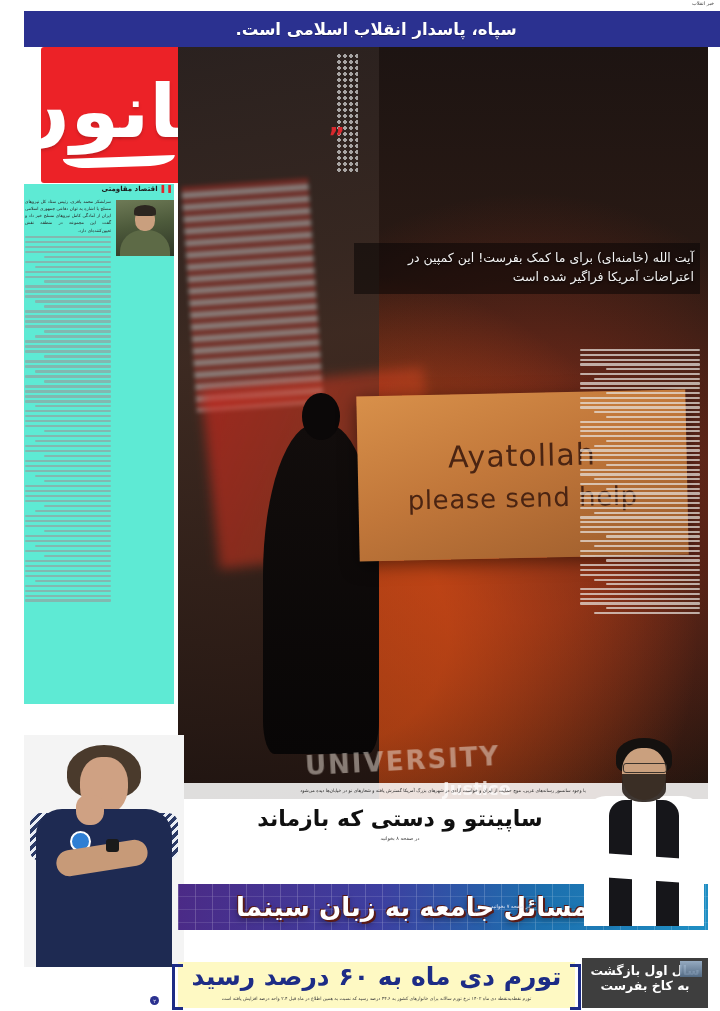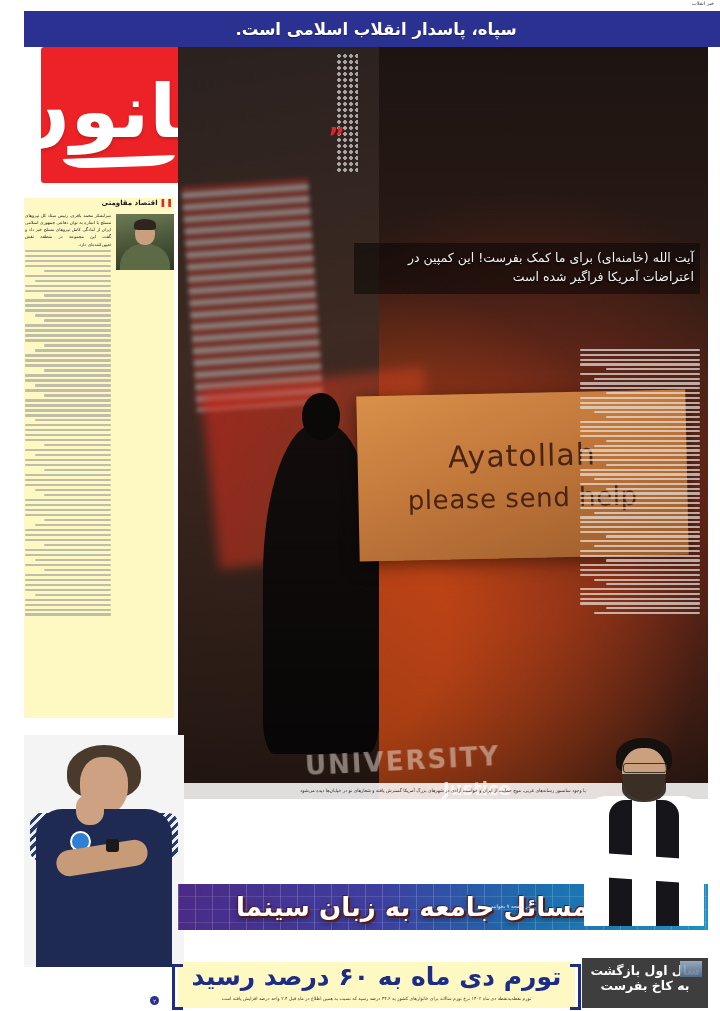--- a/index.html
+++ b/index.html
@@ -51,22 +51,22 @@
     font-family:"DejaVu Sans","Liberation Sans",sans-serif;
   }
   .masthead .logo-swash{
     position:absolute;bottom:16px;right:18px;width:112px;height:10px;
     background:#fff;border-radius:0 0 40px 40px / 0 0 16px 16px;
     transform:rotate(-2deg);
   }
 
   
   .editorial{
-    position:absolute;top:198px;right:546px;width:150px;height:520px;
-    background:#fef9c3;
+    position:absolute;top:184px;right:546px;width:150px;height:520px;
+    background:#5eead4;
   }
   .ed-title{
     font-size:7px;font-weight:bold;color:#1a1a1a;text-align:right;
     padding:0 1px 3px 0;border-bottom:0;line-height:1.25;
     letter-spacing:.1px;
   }
   .ed-title .redmark{color:#e0252a;font-size:8px;margin-left:2px;}
   .ed-photo{
     width:58px;height:56px;float:right;margin:3px 0 3px 4px;
     background:linear-gradient(170deg,#6e7a56 0%,#4d5a3b 45%,#2f3626 100%);
@@ -582,20 +582,24 @@
     <span class="face"></span>
     <span class="sleeve-l"></span>
     <span class="sleeve-r"></span>
     <span class="shirt"></span>
     <span class="badge"></span>
     <span class="arm"></span>
     <span class="watch"></span>
     <span class="hand"></span>
   </div>
 
+  <div class="sapinto-block">
+    <div class="sapinto-title">ساپینتو و دستی که بازماند</div>
+    <div class="sapinto-note">در صفحه ۸ بخوانید</div>
+  </div>
 
   <div class="cinema-banner">
     <span class="circuit"></span>
     <div class="title">بیان مسائل جامعه به زبان سینما</div>
   </div>
   <div class="cinema-note">در صفحه ۷ بخوانید</div>
 
   <div class="host-photo">
     <span class="shirt"></span>
     <span class="vest"></span>

